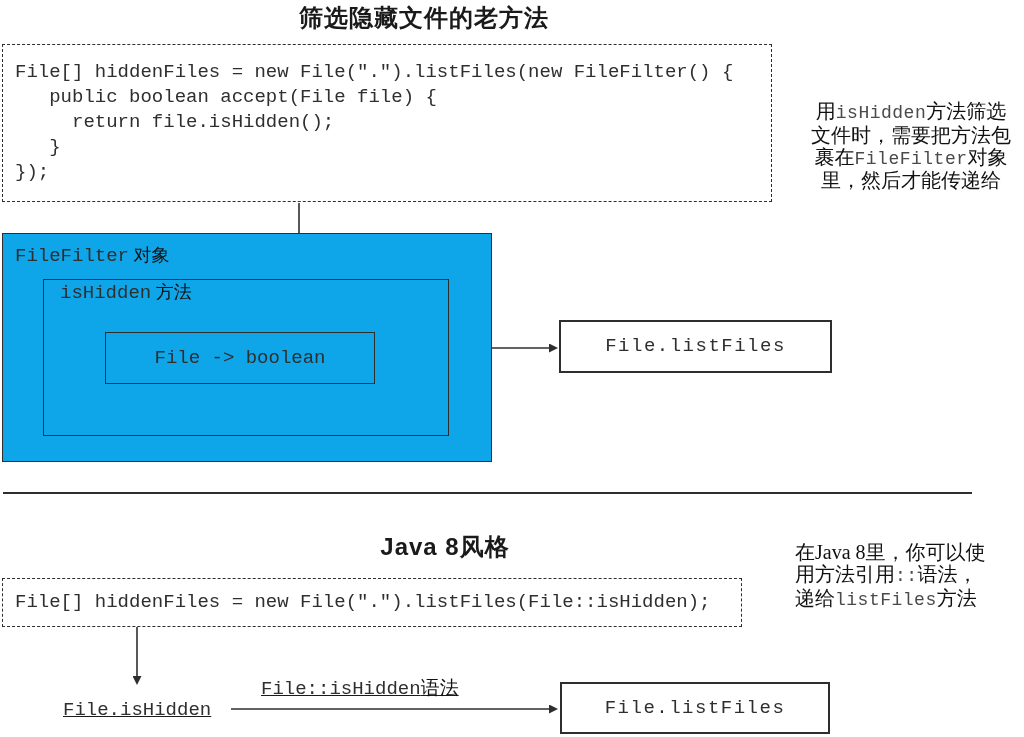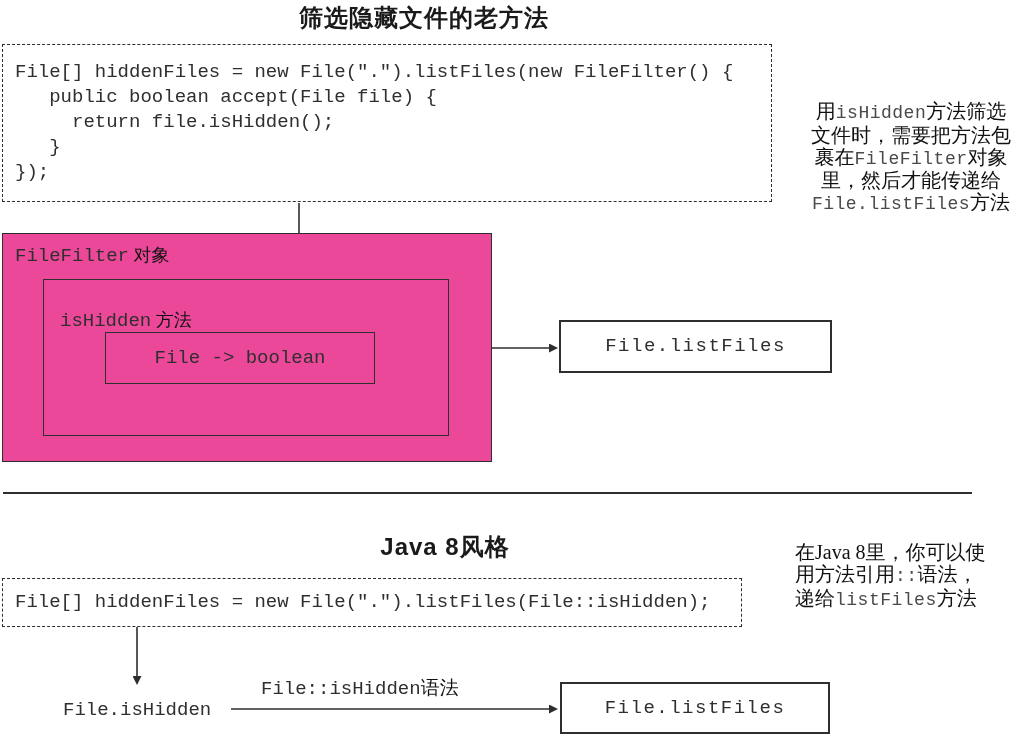--- a/index.html
+++ b/index.html
@@ -46,21 +46,21 @@
   .new-code-box { left: 2px; top: 578px; width: 740px; height: 49px; padding: 11px 4px 0 12px; }
   .code-line {
     font-family: "Liberation Mono", "DejaVu Sans Mono", monospace;
     font-size: 19px; line-height: 25px;
     color: #2f2f2f;
     white-space: pre;
   }
   .solid-box {
     position: absolute;
     border: 1.5px solid #2e2e2e;
-    background: #ec4899;
+    background: #0ea5e9;
     box-sizing: border-box;
   }
   .filefilter-box { left: 2px; top: 233px; width: 490px; height: 229px; }
   .ishidden-box  { left: 40px; top: 45px; width: 406px; height: 157px; border-width: 1px; }
   .lambda-box    { left: 61px; top: 52px; width: 270px; height: 52px; border-width: 1px; text-align: center; }
   .lambda-box .code { line-height: 50px; }
   .listfiles-box {
     position: absolute;
     border: 2px solid #2e2e2e;
     background: #ffffff;
@@ -69,21 +69,21 @@
   }
   .listfiles-top    { left: 559px; top: 320px; width: 273px; height: 53px; }
   .listfiles-bottom { left: 560px; top: 682px; width: 270px; height: 52px; }
   .listfiles-box .code { line-height: 49px; letter-spacing: 1.5px; }
   .listfiles-bottom .code { line-height: 48px; }
   .box-label {
     position: absolute;
     white-space: nowrap;
   }
   .filefilter-label { left: 12px; top: 9px; }
-  .ishidden-label   { left: 16px; top: 28px; }
+  .ishidden-label   { left: 16px; top: 0; }
   .code {
     font-family: "Liberation Mono", "DejaVu Sans Mono", monospace;
     font-size: 19px;
     color: #2f2f2f;
     white-space: pre;
   }
   .cjk {
     font-family: "Liberation Serif", "DejaVu Serif", serif;
     font-size: 18px;
     color: #111111;
@@ -101,20 +101,21 @@
   .ann-line .cjk { font-size: 20px; }
   .ann-line .ann-code {
     font-family: "Liberation Mono", "DejaVu Sans Mono", monospace;
     font-size: 18px;
     color: #4a4a4a;
     letter-spacing: 0.5px;
   }
   .float-label {
     position: absolute;
     white-space: nowrap;
+    text-decoration: underline;
   }
   .file-ishidden-label { left: 63px; top: 699px; }
   .syntax-label { left: 261px; top: 675px; }
   .syntax-label .cjk { font-size: 19px; }
 </style>
 </head>
 <body>
 
 <div class="canvas">
 
@@ -144,21 +145,20 @@
     <div class="code-line">     return file.isHidden();</div>
     <div class="code-line">   }</div>
     <div class="code-line">});</div>
   </div>
 
   <div class="annotation annotation-old">
       <div class="ann-line"><span class="cjk">用</span><span class="ann-code">isHidden</span><span class="cjk">方法筛选</span></div>
       <div class="ann-line"><span class="cjk">文件时，需要把方法包</span></div>
       <div class="ann-line"><span class="cjk">裹在</span><span class="ann-code">FileFilter</span><span class="cjk">对象</span></div>
       <div class="ann-line"><span class="cjk">里，然后才能传递给</span></div>
-      <div class="ann-line"><span class="ann-code">File.listFiles</span><span class="cjk">方法</span></div>
     </div>
 
   <div class="solid-box filefilter-box">
     <div class="box-label filefilter-label">
       <span class="code">FileFilter</span><span class="cjk"> 对象</span>
     </div>
     <div class="solid-box ishidden-box">
       <div class="box-label ishidden-label">
         <span class="code">isHidden</span><span class="cjk"> 方法</span>
       </div>

